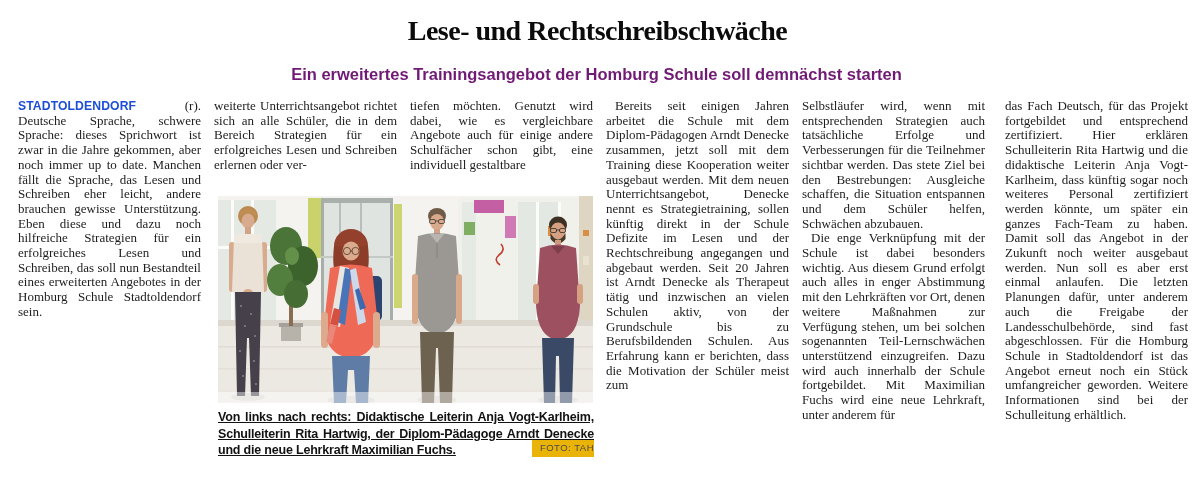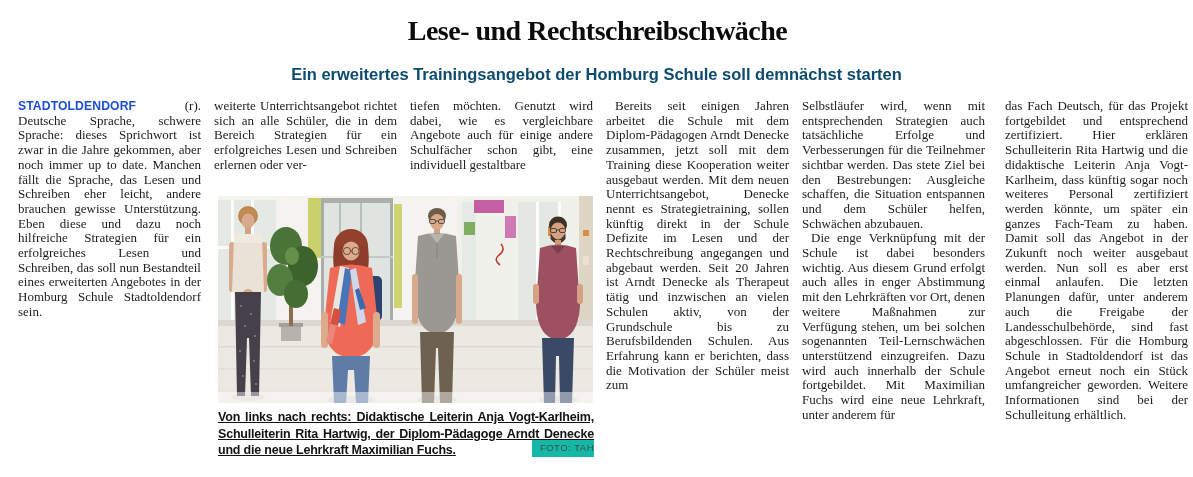--- a/index.html
+++ b/index.html
@@ -26,21 +26,21 @@
     margin: 1px;
   }
   .subheadline {
     position: absolute;
     top: 63px; left: 0;
     width: 100%;
     text-align: center;
     font-family: "Liberation Sans", sans-serif;
     font-size: 16.5px;
     line-height: 22px;
-    color: #0c4a6e;
+    color: #701a75;
     margin: 0;
   }
   .col {
     position: absolute;
     top: 99px;
     width: 183px;
     height: 372px;
     overflow: hidden;
     font-family: "Liberation Serif", serif;
     font-size: 13px;
@@ -84,21 +84,21 @@
     text-decoration: underline;
   }
   .credit {
     position: absolute;
     right: 0; bottom: 2px;
     font-family: "Liberation Sans", sans-serif;
     font-weight: normal;
     font-size: 9.5px;
     letter-spacing: 0.5px;
     color: #4a4a4a;
-    background: #14b8a6;
+    background: #eab308;
     padding-left: 8px;
     margin-top: 40px;
   }
 </style>
 </head>
 <body>
 
 <div class="page">
 
   <h1 class="headline">Lese- und Rechtschreibschwäche</h1>

